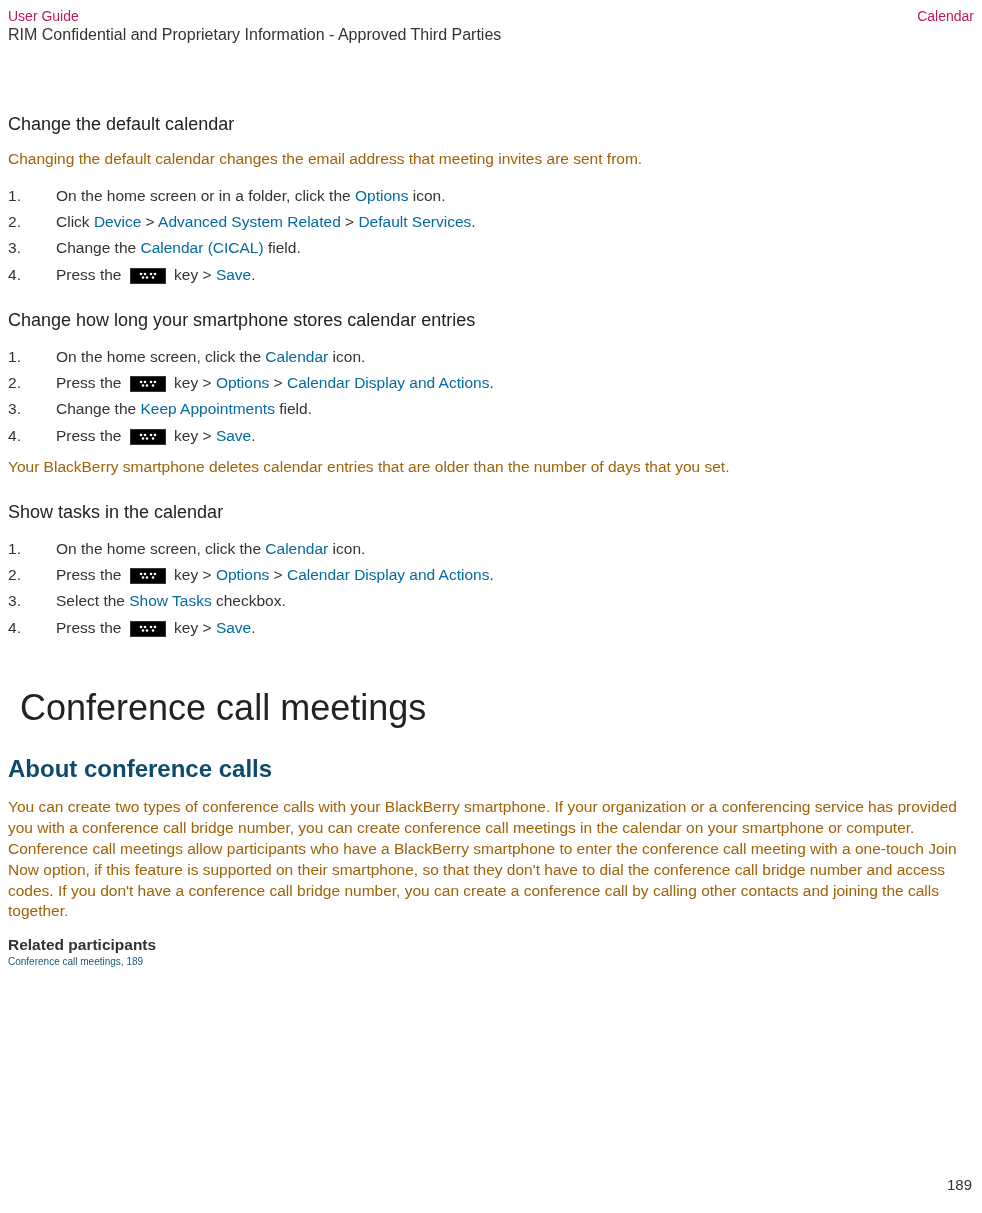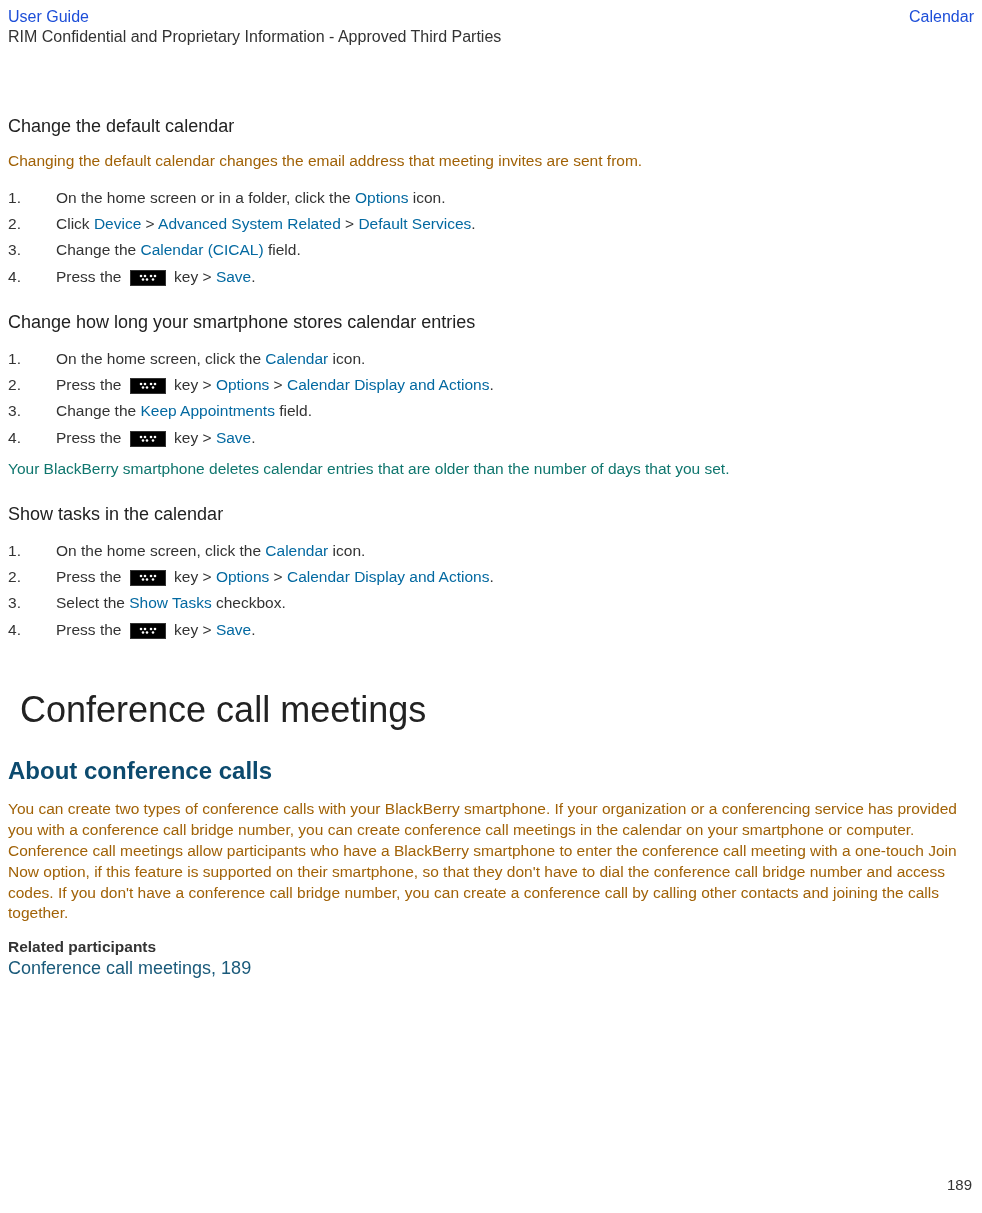--- a/index.html
+++ b/index.html
@@ -7,22 +7,22 @@
     font-family: Arial, Helvetica, sans-serif;
     color: #333;
     width: 982px;
     min-height: 1213px;
     position: relative;
     padding: 8px 8px 8px 8px;
   }
   .header-row {
     display: flex;
     justify-content: space-between;
-    font-size: 16px;
-    color: #1d4ed8;
+    font-size: 14px;
+    color: #be185d;
     margin-bottom: 2px;
   }
   .header-left, .header-right { }
   .subheader {
     font-size: 16px;
     color: #333;
     margin-bottom: 70px;
   }
   h2.section {
     font-size: 18px;
@@ -48,21 +48,21 @@
   }
   p.body {
     font-size: 15.5px;
     line-height: 1.35;
     color: #a16207;
     margin-bottom: 14px;
   }
   p.note {
     font-size: 15.5px;
     line-height: 1.35;
-    color: #0f766e;
+    color: #a16207;
     margin-top: 10px;
     margin-bottom: 10px;
   }
   ol.steps {
     list-style: none;
     counter-reset: step;
     margin-bottom: 10px;
   }
   ol.steps > li {
     counter-increment: step;
@@ -91,21 +91,21 @@
     margin: 0 4px;
   }
   .bb-key svg { display: block; }
   .related-label {
     font-weight: 700;
     font-size: 15.5px;
     margin-top: 6px;
   }
   .related-link {
     color: #1a5a7a;
-    font-size: 18px;
+    font-size: 10px;
     margin-top: 2px;
   }
   .page-number {
     position: absolute;
     bottom: 20px;
     right: 10px;
     font-size: 15px;
     color: #333;
   }
 </style>

